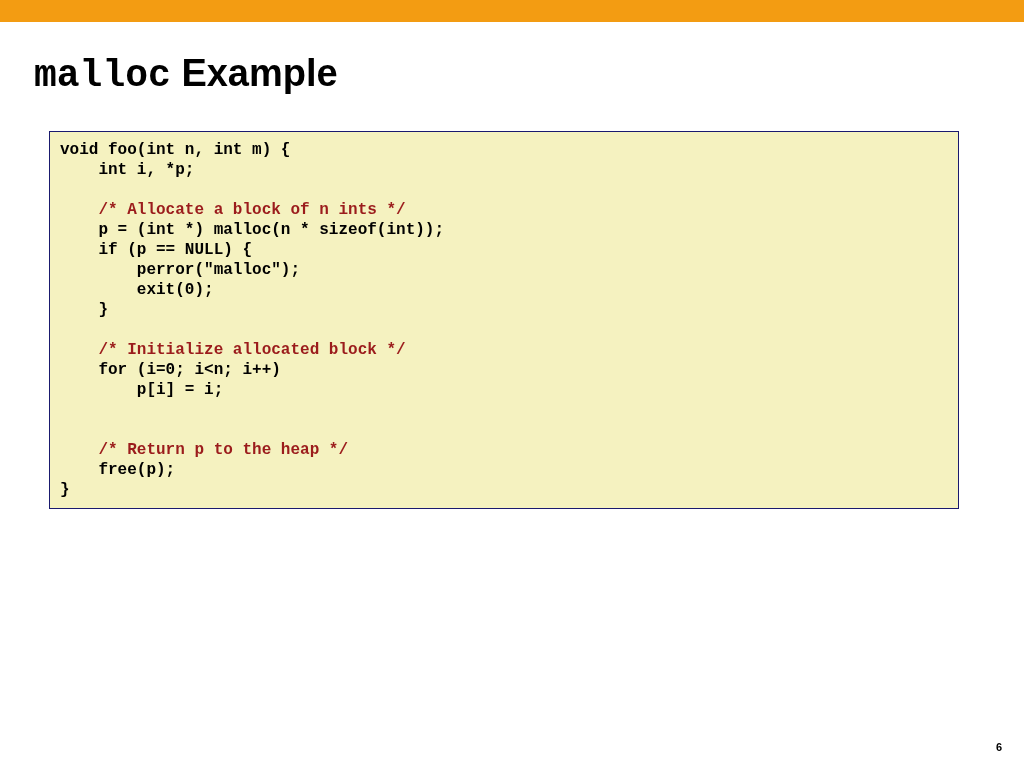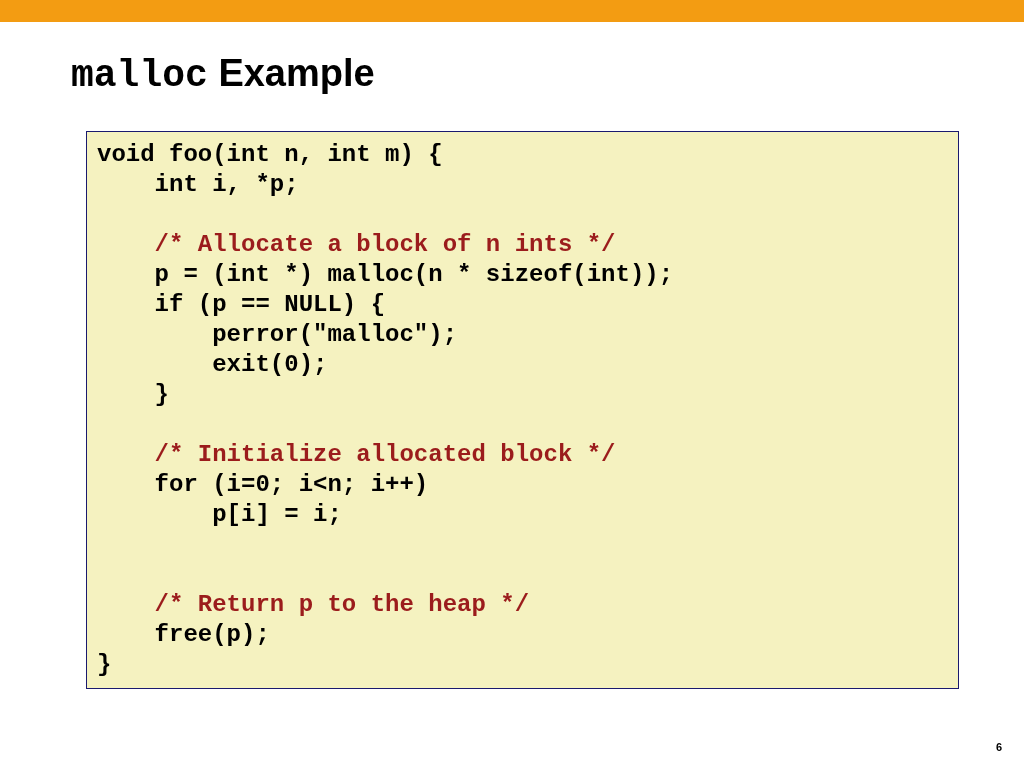--- a/index.html
+++ b/index.html
@@ -10,39 +10,39 @@
     background: #ffffff;
     font-family: Arial, Helvetica, sans-serif;
     overflow: hidden;
   }
   .top-bar {
     width: 100%;
     height: 22px;
     background: #f39c12;
   }
   .slide {
-    padding: 30px 50px 0 71px;
+    padding: 30px 50px 0 34px;
   }
   .title {
     font-size: 38px;
     font-weight: bold;
     color: #000;
     margin: 0 0 34px 0;
   }
   .title .mono {
     font-family: "Courier New", Courier, monospace;
     font-weight: bold;
   }
   .code-block {
     margin: 0 15px;
     background: #f5f2c0;
     border: 1px solid #1a1a6e;
     padding: 8px 10px 8px 10px;
     font-family: "Courier New", Courier, monospace;
-    font-size: 24px;
+    font-size: 16px;
     font-weight: bold;
     line-height: 1.25;
     color: #000;
     white-space: pre;
   }
   .code-block .comment {
     color: #9b1c1c;
   }
   .page-num {
     position: absolute;

